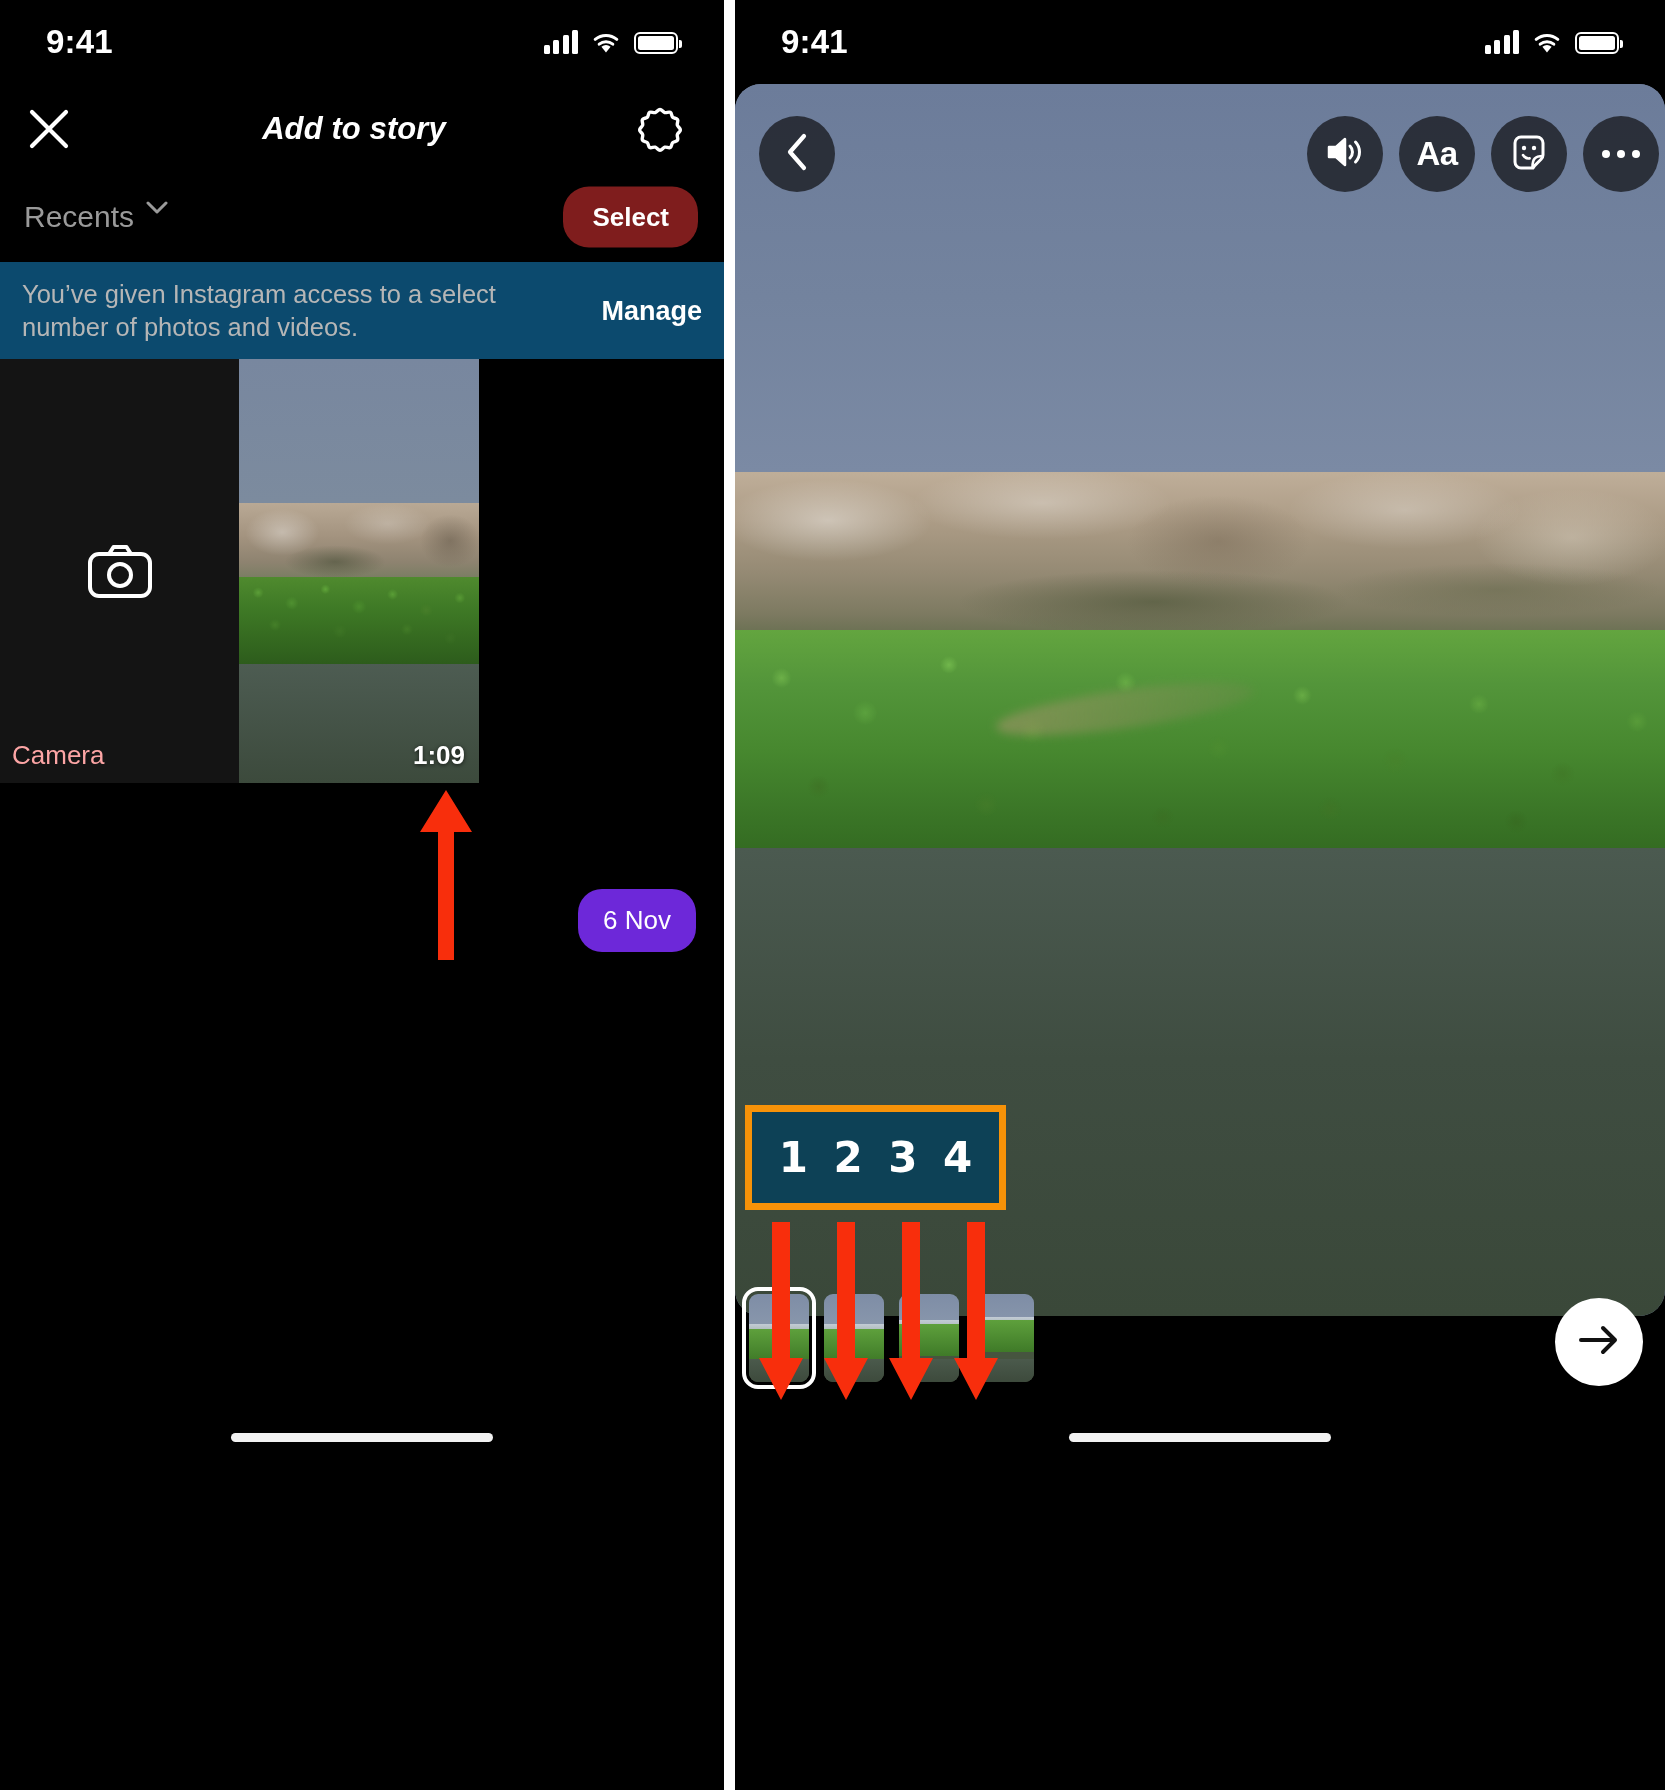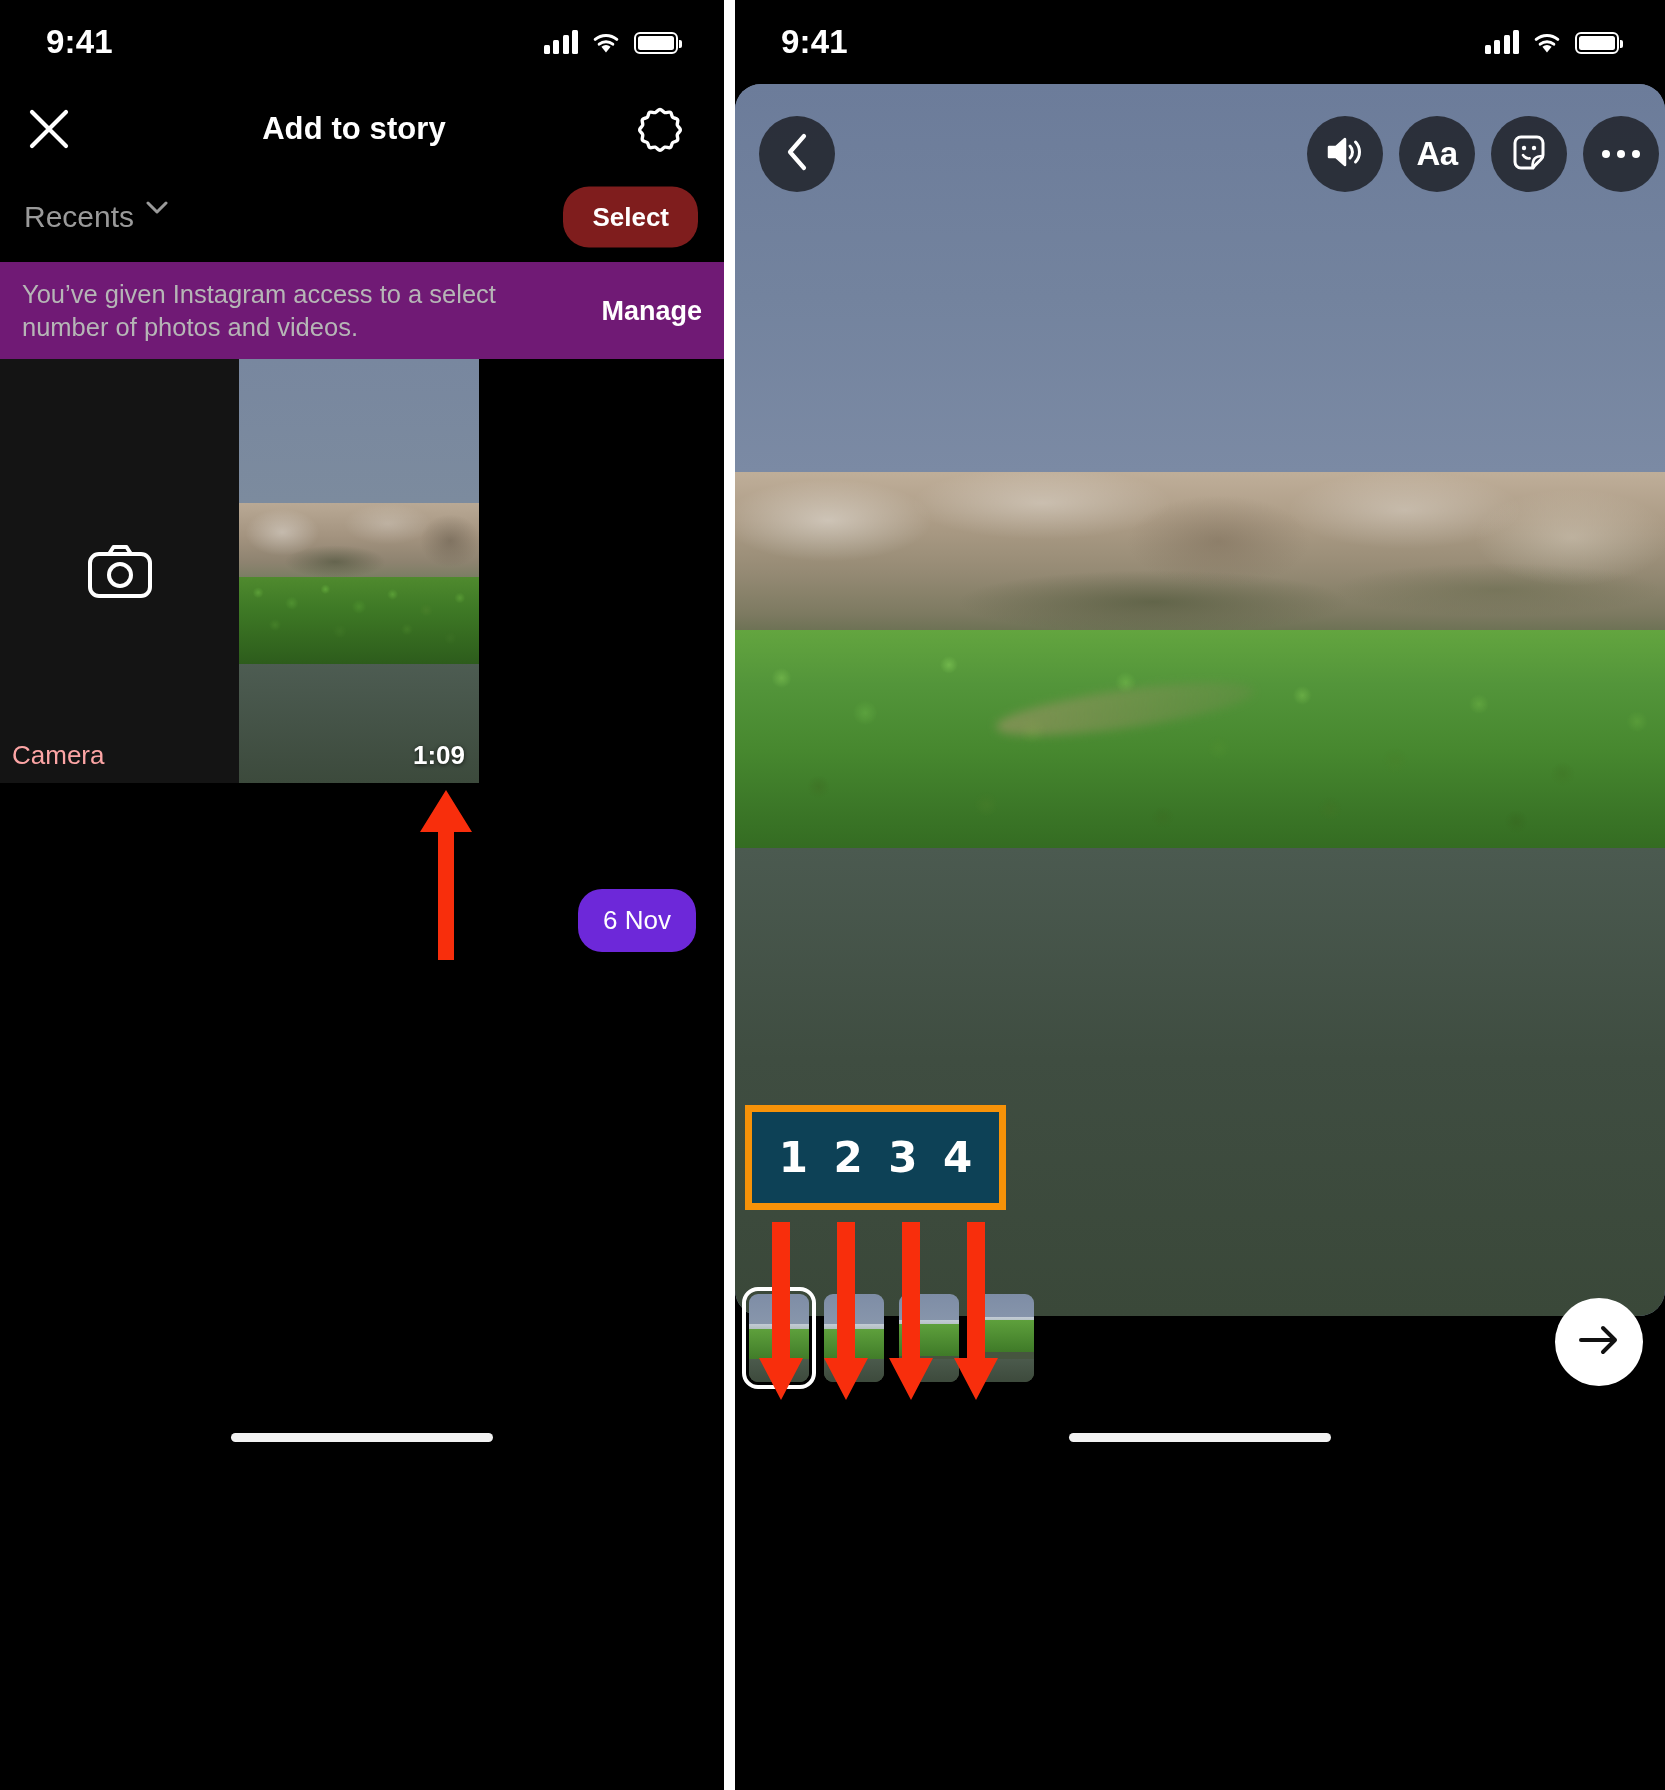--- a/index.html
+++ b/index.html
@@ -31,39 +31,39 @@
   .wifi{width:30px;height:23px;position:relative;}
   .wifi svg{display:block;}
   .batt{width:44px;height:22px;border:2.6px solid #fff;border-radius:6px;
     position:relative;box-sizing:border-box;padding:2px;}
   .batt::after{content:"";position:absolute;right:-6px;top:6px;width:3px;height:8px;
     background:#fff;border-radius:0 2px 2px 0;}
   .batt i{display:block;height:100%;background:#fff;border-radius:2.5px;}
 
   
   .nav{position:absolute;top:84px;left:0;right:16px;height:90px;
-    display:flex;align-items:center;z-index:30;}
+    display:flex;align-items:center;z-index:30;font-style:italic;}
   .nav-close{position:absolute;left:26px;top:50%;transform:translateY(-50%);
     width:46px;height:46px;cursor:pointer;}
   .nav-close svg{display:block;}
   .nav-title{position:absolute;left:0;right:0;text-align:center;color:#fff;
     font-size:31px;font-weight:700;letter-spacing:.1px;}
   .nav-gear{position:absolute;right:22px;top:50%;transform:translateY(-50%);
     width:52px;height:52px;cursor:pointer;}
 
   .subbar{position:absolute;top:178px;left:0;right:0;height:78px;z-index:30;}
   .recents{position:absolute;left:24px;top:50%;transform:translateY(-50%);
     display:flex;align-items:flex-start;gap:12px;cursor:pointer;}
   .recents-txt{color:#9a9a9a;font-size:30px;font-weight:500;}
   .chev-d{width:22px;height:13px;}
   .select-pill{position:absolute;right:26px;top:50%;transform:translateY(-50%);
     background:#7f1d1d;border-radius:26px;padding:15px 29px;color:#fff;
     font-size:26px;font-weight:700;cursor:pointer;}
 
-  .perm{position:absolute;top:262px;left:0;right:0;height:97px;background:#701a75;
+  .perm{position:absolute;top:262px;left:0;right:0;height:97px;background:#0c4a6e;
     display:flex;align-items:center;z-index:25;}
   .perm-txt{color:#b6b6b6;font-size:25.5px;line-height:1.27;
     margin-left:22px;max-width:560px;}
   .perm-btn{position:absolute;right:22px;top:50%;transform:translateY(-50%);
     color:#fff;font-size:27px;font-weight:700;cursor:pointer;}
 
   .grid{position:absolute;top:359px;left:0;right:0;height:424px;
     display:flex;z-index:20;background:#000;}
   .tile{position:relative;height:424px;overflow:hidden;}
   .tile-camera{width:239px;background:#141414;cursor:pointer;}

